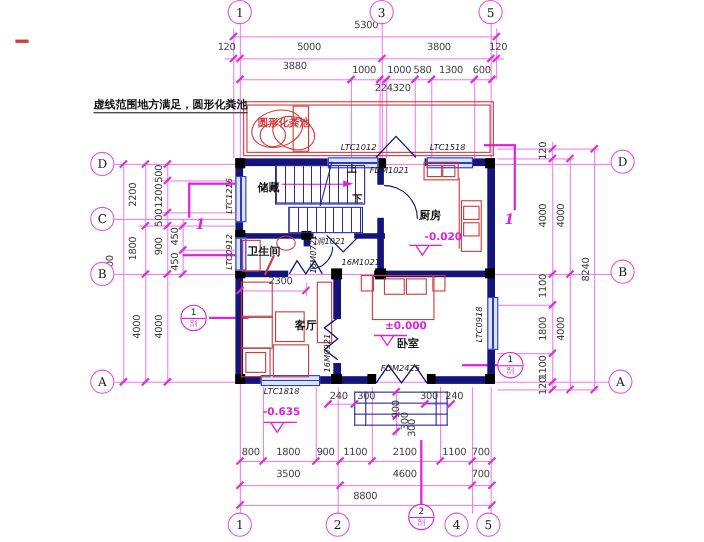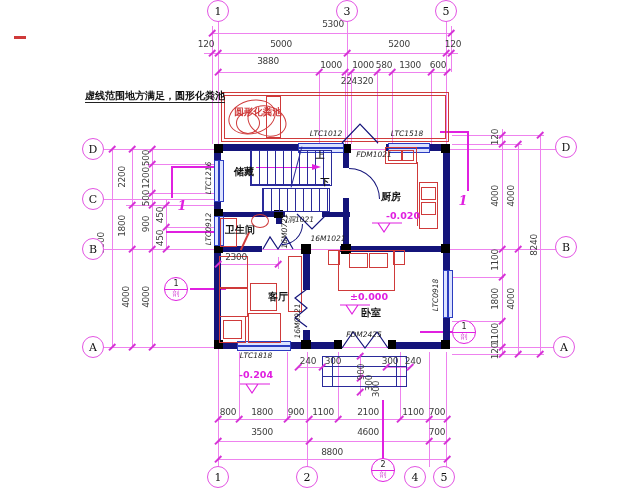--- a/index.html
+++ b/index.html
@@ -280,21 +280,21 @@
   <svg class="sym" style="left:240px;top:383px" width="32" height="12">
     <path d="M0,1 L30,1 M6,1 L12,10 L18,1" fill="none" stroke="#e020e0" stroke-width="1.2"></path>
   </svg>
 
   <div class="p ah" style="left:312px;top:164px"></div>
 
   <div id="text-layer">
       <span class="t dim" style="left: 333px; top: 24px;">5300</span>
       <span class="t dim" style="left: 206px; top: 44px;">120</span>
       <span class="t dim" style="left: 281px; top: 44px;">5000</span>
-      <span class="t dim" style="left: 399px; top: 44px;">5200</span>
+      <span class="t dim" style="left: 399px; top: 44px;">3800</span>
       <span class="t dim" style="left: 453px; top: 44px;">120</span>
       <span class="t dim" style="left: 268px; top: 61px;">3880</span>
       <span class="t dim" style="left: 331px; top: 65px;">1000</span>
       <span class="t dim" style="left: 363px; top: 65px;">1000</span>
       <span class="t dim" style="left: 384px; top: 65px;">580</span>
       <span class="t dim" style="left: 410px; top: 65px;">1300</span>
       <span class="t dim" style="left: 438px; top: 65px;">600</span>
       <span class="t dim" style="left: 357px; top: 81px;">224320</span>
       <span class="t dim r90" style="left: 101px; top: 243px;">8000</span>
       <span class="t dim r90" style="left: 122px; top: 177px;">2200</span>
@@ -320,48 +320,48 @@
       <span class="t dim" style="left: 262px; top: 412px;">1800</span>
       <span class="t dim" style="left: 296px; top: 412px;">900</span>
       <span class="t dim" style="left: 323px; top: 412px;">1100</span>
       <span class="t dim" style="left: 368px; top: 412px;">2100</span>
       <span class="t dim" style="left: 413px; top: 412px;">1100</span>
       <span class="t dim" style="left: 437px; top: 412px;">700</span>
       <span class="t dim" style="left: 262px; top: 432px;">3500</span>
       <span class="t dim" style="left: 368px; top: 432px;">4600</span>
       <span class="t dim" style="left: 437px; top: 432px;">700</span>
       <span class="t dim" style="left: 332px; top: 452px;">8800</span>
-      <span class="t dim" style="left: 236px; top: 257px;">2300</span>
+      <span class="t dim" style="left: 255px; top: 257px;">2300</span>
       <span class="t dim" style="left: 308px; top: 361px;">240</span>
       <span class="t dim" style="left: 333px; top: 361px;">300</span>
       <span class="t dim" style="left: 390px; top: 361px;">300</span>
       <span class="t dim" style="left: 413px; top: 361px;">240</span>
       <span class="t dim r90" style="left: 361px; top: 372px;">900</span>
       <span class="t dim r90" style="left: 369px; top: 383px;">300</span>
       <span class="t dim r90" style="left: 376px; top: 389px;">300</span>
       <span class="t tag" style="left: 326px; top: 134px;">LTC1012</span>
       <span class="t tag" style="left: 407px; top: 134px;">LTC1518</span>
-      <span class="t tag" style="left: 374px; top: 155px;">FDM1021</span>
+      <span class="t tag" style="left: 354px; top: 155px;">FDM1021</span>
       <span class="t tag r90" style="left: 209px; top: 178px;">LTC1216</span>
       <span class="t tag r90" style="left: 209px; top: 229px;">LTC0912</span>
       <span class="t tag" style="left: 256px; top: 356px;">LTC1818</span>
       <span class="t tag r90" style="left: 436px; top: 295px;">LTC0918</span>
       <span class="t tag" style="left: 364px; top: 335px;">FDM2425</span>
       <span class="t tag" style="left: 297px; top: 220px;">门洞1021</span>
       <span class="t tag" style="left: 328px; top: 239px;">16M1021</span>
       <span class="t tag r90" style="left: 285px; top: 231px;">16M0721</span>
       <span class="t tag r90" style="left: 298px; top: 321px;">16M0921</span>
       <span class="t room" style="left: 244px; top: 172px;">储藏</span>
       <span class="t room" style="left: 391px; top: 197px;">厨房</span>
       <span class="t room" style="left: 240px; top: 230px;">卫生间</span>
       <span class="t room" style="left: 278px; top: 297px;">客厅</span>
       <span class="t room" style="left: 371px; top: 313px;">卧室</span>
       <span class="t lvl" style="left: 403px; top: 216px;">-0.020</span>
       <span class="t lvl" style="left: 369px; top: 297px;">±0.000</span>
-      <span class="t lvl" style="left: 256px; top: 375px;">-0.204</span>
+      <span class="t lvl" style="left: 256px; top: 375px;">-0.635</span>
       <span class="t stair" style="left: 320px; top: 155px;">上</span>
       <span class="t stair" style="left: 325px; top: 182px;">下</span>
       <span class="t note" style="left: 85px; top: 97px;">虚线范围地方满足，圆形化粪池</span>
       <span class="t septic" style="left: 258px; top: 112px;">圆形化粪池</span>
       <span class="t secnum" style="left: 463px; top: 200px;">1</span>
       <span class="t secnum" style="left: 182px; top: 205px;">1</span>
     </div>
   <div id="marker-layer">
       <div class="axc" style="left: 218px; top: 11px;">
         <span>1</span>

